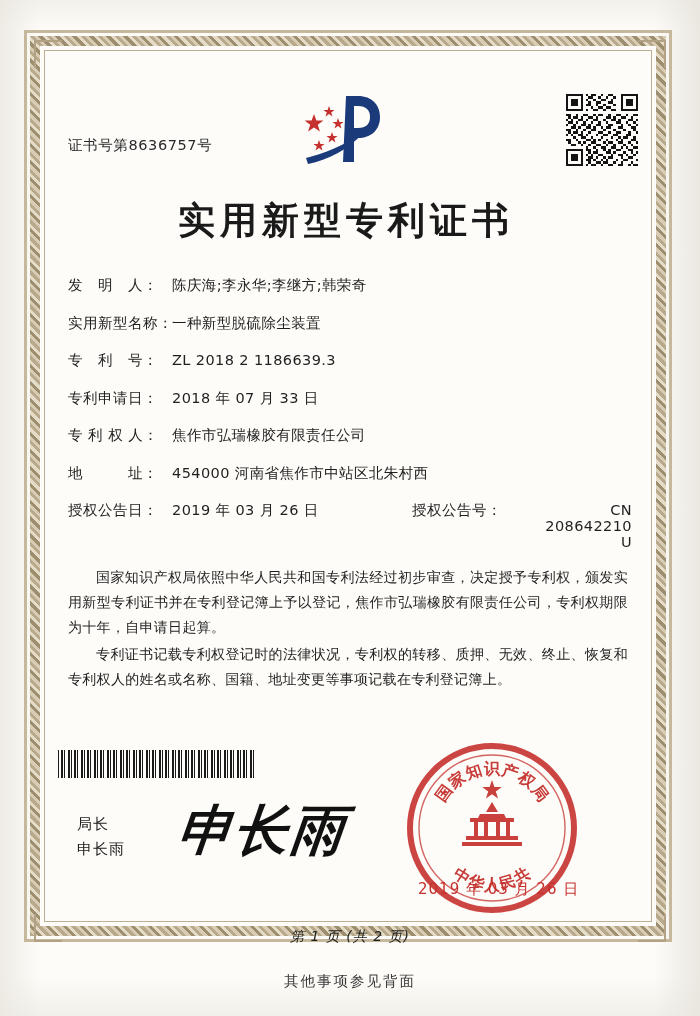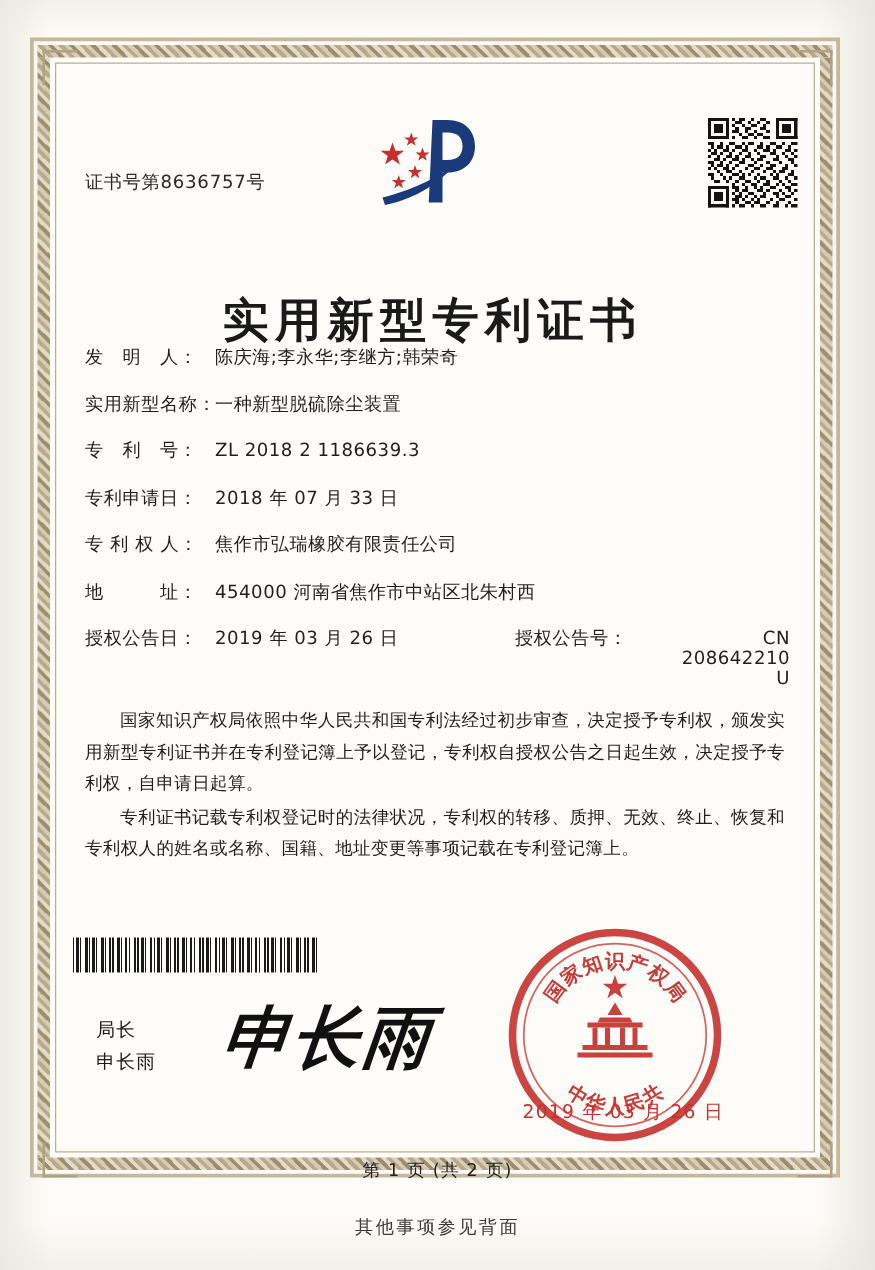--- a/index.html
+++ b/index.html
@@ -112,21 +112,20 @@
     position: absolute;
     left: 0;
     right: 8px;
     top: 196px;
     text-align: center;
     font-size: 37px;
     font-weight: bold;
     letter-spacing: 5px;
     color: #1a1a1a;
     font-family: "DejaVu Sans", sans-serif;
-    margin-top: 36px;
   }
 
   
   .fields {
     position: absolute;
     left: 68px;
     top: 276px;
     width: 564px;
   }
   .frow {
@@ -245,20 +244,21 @@
   .page-no {
     position: absolute;
     left: 0;
     right: 0;
     top: 928px;
     text-align: center;
     font-size: 14px;
     color: #222;
     letter-spacing: 1px;
     font-family: "DejaVu Sans", sans-serif;
+    font-style: italic;
   }
   .footnote {
     position: absolute;
     left: 0;
     right: 0;
     top: 972px;
     text-align: center;
     font-size: 14.5px;
     color: #3a3a3a;
     letter-spacing: 2px;
@@ -537,21 +537,21 @@
     </div>
     <div class="frow dual">
       <span class="flabel">授权公告日：</span>
       <span class="fvalue">2019 年 03 月 26 日</span>
       <span class="flabel2">授权公告号：</span>
       <span class="fvalue2">CN 208642210 U</span>
     </div>
   </div>
 
   <div class="body-text">
-    <p>国家知识产权局依照中华人民共和国专利法经过初步审查，决定授予专利权，颁发实用新型专利证书并在专利登记簿上予以登记，专利权自授权公告之日起生效，决定授予专利权，自申请日起算。</p>
+    <p>国家知识产权局依照中华人民共和国专利法经过初步审查，决定授予专利权，颁发实用新型专利证书并在专利登记簿上予以登记，焦作市弘瑞橡胶有限责任公司，专利权期限为十年，自申请日起算。</p>
     <p>专利证书记载专利权登记时的法律状况，专利权的转移、质押、无效、终止、恢复和专利权人的姓名或名称、国籍、地址变更等事项记载在专利登记簿上。</p>
   </div>
 
   <div class="barcode"></div>
 
   <div class="sig-label">
     <div>局长</div>
     <div>申长雨</div>
   </div>
   <div class="sig-script">申长雨</div>

